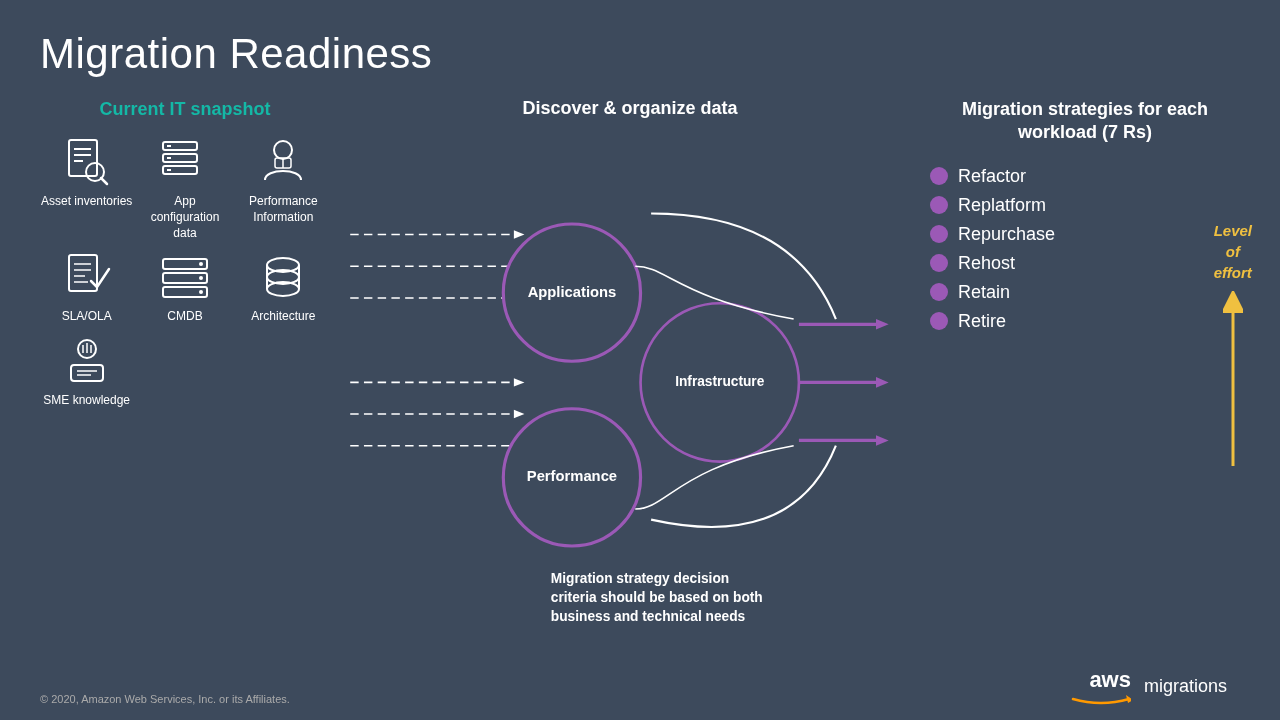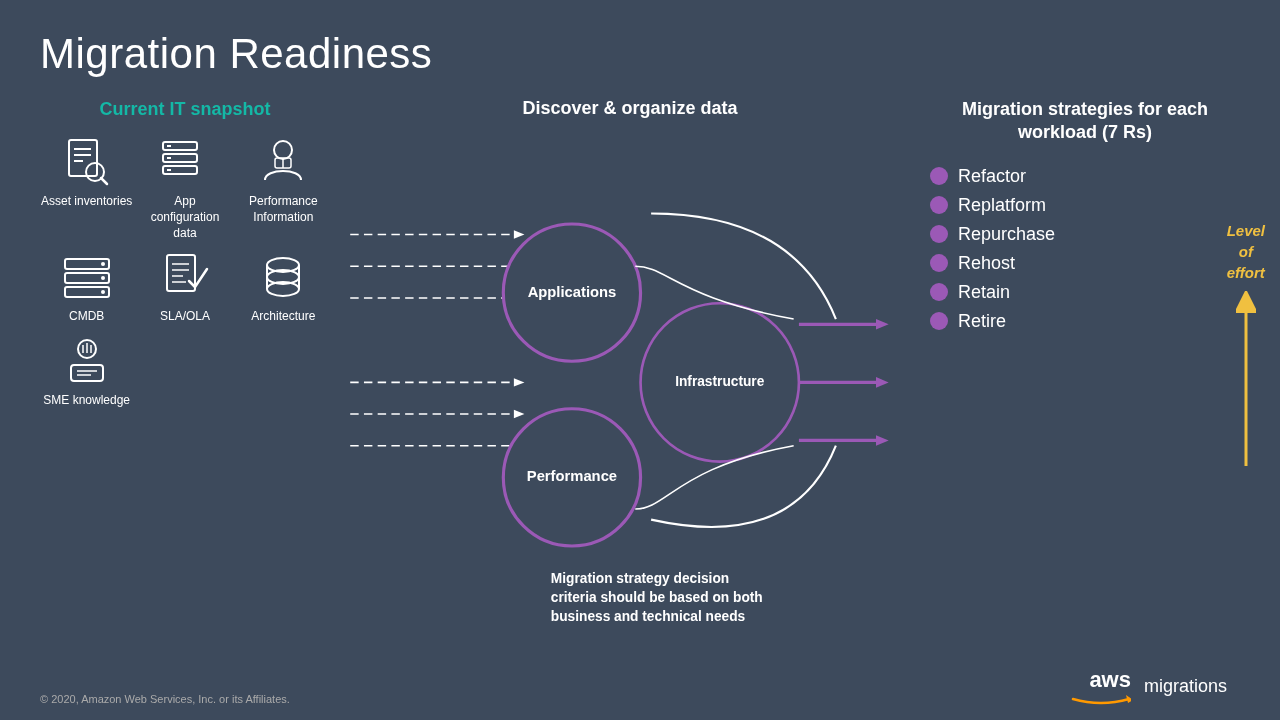--- a/index.html
+++ b/index.html
@@ -222,40 +222,40 @@
             <circle cx="26" cy="14" r="9" stroke="white" stroke-width="2" fill="none"></circle>
             <path d="M8 44 C8 32 44 32 44 44" stroke="white" stroke-width="2" fill="none"></path>
             <rect x="18" y="22" width="16" height="10" rx="2" stroke="white" stroke-width="1.5" fill="none"></rect>
             <line x1="26" y1="22" x2="26" y2="32" stroke="white" stroke-width="1.5"></line>
           </svg>
           <span class="icon-label">Performance Information</span>
         </div>
 
         <div class="icon-item">
           <svg viewBox="0 0 52 52" fill="none">
+            <rect x="8" y="4" width="28" height="36" rx="2" stroke="white" stroke-width="2" fill="none"></rect>
+            <line x1="13" y1="13" x2="30" y2="13" stroke="white" stroke-width="1.5"></line>
+            <line x1="13" y1="19" x2="30" y2="19" stroke="white" stroke-width="1.5"></line>
+            <line x1="13" y1="25" x2="24" y2="25" stroke="white" stroke-width="1.5"></line>
+            <line x1="13" y1="31" x2="27" y2="31" stroke="white" stroke-width="1.5"></line>
+            <path d="M30 30 L36 36 L48 18" stroke="white" stroke-width="2.5" fill="none" stroke-linecap="round" stroke-linejoin="round"></path>
+          </svg>
+          <span class="icon-label">SLA/OLA</span>
+        </div>
+
+        <div class="icon-item">
+          <svg viewBox="0 0 52 52" fill="none">
             <rect x="4" y="8" width="44" height="10" rx="2" stroke="white" stroke-width="2" fill="none"></rect>
             <rect x="4" y="22" width="44" height="10" rx="2" stroke="white" stroke-width="2" fill="none"></rect>
             <rect x="4" y="36" width="44" height="10" rx="2" stroke="white" stroke-width="2" fill="none"></rect>
             <circle cx="42" cy="13" r="2" fill="white"></circle>
             <circle cx="42" cy="27" r="2" fill="white"></circle>
             <circle cx="42" cy="41" r="2" fill="white"></circle>
           </svg>
           <span class="icon-label">CMDB</span>
-        </div>
-
-        <div class="icon-item">
-          <svg viewBox="0 0 52 52" fill="none">
-            <rect x="8" y="4" width="28" height="36" rx="2" stroke="white" stroke-width="2" fill="none"></rect>
-            <line x1="13" y1="13" x2="30" y2="13" stroke="white" stroke-width="1.5"></line>
-            <line x1="13" y1="19" x2="30" y2="19" stroke="white" stroke-width="1.5"></line>
-            <line x1="13" y1="25" x2="24" y2="25" stroke="white" stroke-width="1.5"></line>
-            <line x1="13" y1="31" x2="27" y2="31" stroke="white" stroke-width="1.5"></line>
-            <path d="M30 30 L36 36 L48 18" stroke="white" stroke-width="2.5" fill="none" stroke-linecap="round" stroke-linejoin="round"></path>
-          </svg>
-          <span class="icon-label">SLA/OLA</span>
         </div>
 
         <div class="icon-item">
           <svg viewBox="0 0 52 52" fill="none">
             <ellipse cx="26" cy="14" rx="16" ry="7" stroke="white" stroke-width="2" fill="none"></ellipse>
             <ellipse cx="26" cy="26" rx="16" ry="7" stroke="white" stroke-width="2" fill="none"></ellipse>
             <ellipse cx="26" cy="38" rx="16" ry="7" stroke="white" stroke-width="2" fill="none"></ellipse>
             <line x1="10" y1="14" x2="10" y2="38" stroke="white" stroke-width="2"></line>
             <line x1="42" y1="14" x2="42" y2="38" stroke="white" stroke-width="2"></line>
           </svg>
@@ -355,21 +355,21 @@
         <li class="strategy-item">
           <div class="strategy-dot"></div>
           <span>Retain</span>
         </li>
         <li class="strategy-item">
           <div class="strategy-dot"></div>
           <span>Retire</span>
         </li>
       </ul>
 
-      <div style="position: absolute; right: 15px; top: 220px; display: flex; flex-direction: column; align-items: center;">
+      <div style="position: absolute; right: 28px; top: 220px; display: flex; flex-direction: column; align-items: center;">
         <div style="font-style: italic; font-size: 15px; font-weight: 700; color: #f0c040; text-align: center; line-height: 1.4; margin-bottom: 8px;">Level<br>of<br>effort</div>
         <svg width="20" height="180">
           <defs>
             <marker id="arrowhead" markerWidth="8" markerHeight="8" refX="4" refY="4" orient="auto">
               <polygon points="0,8 8,4 0,0" fill="#f0c040"></polygon>
             </marker>
           </defs>
           <line x1="10" y1="175" x2="10" y2="10" stroke="#f0c040" stroke-width="3" marker-end="url(#arrowhead)"></line>
         </svg>
       </div>

